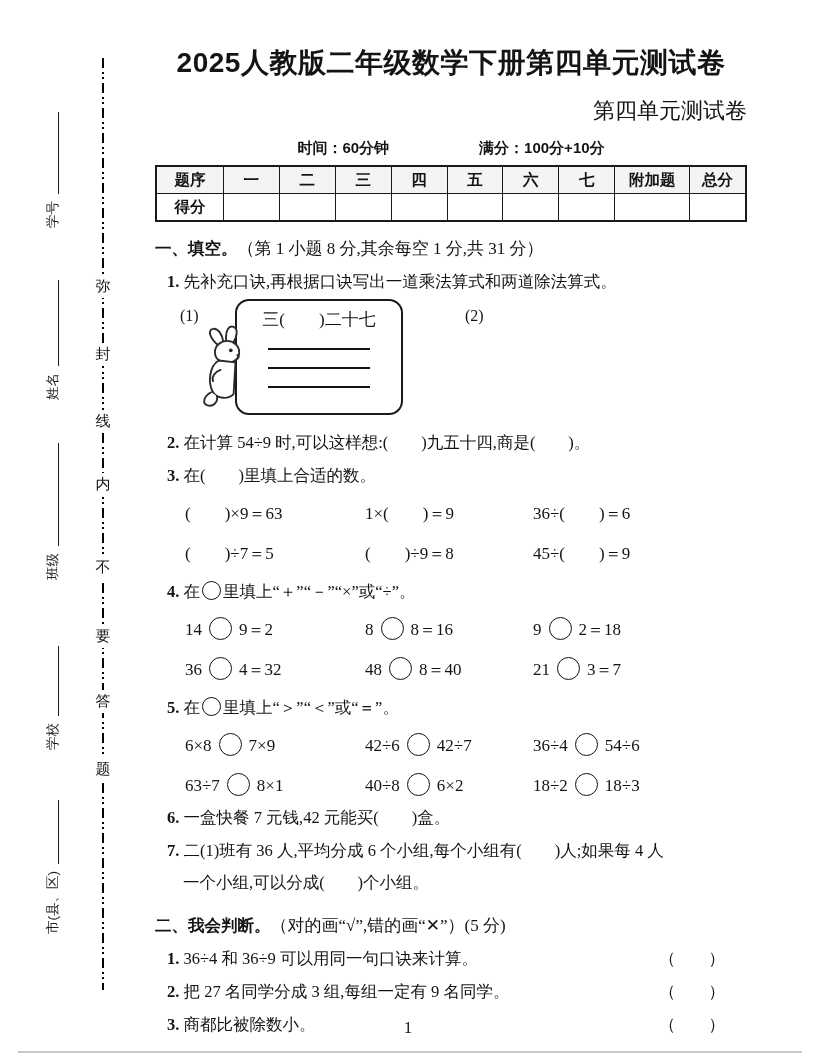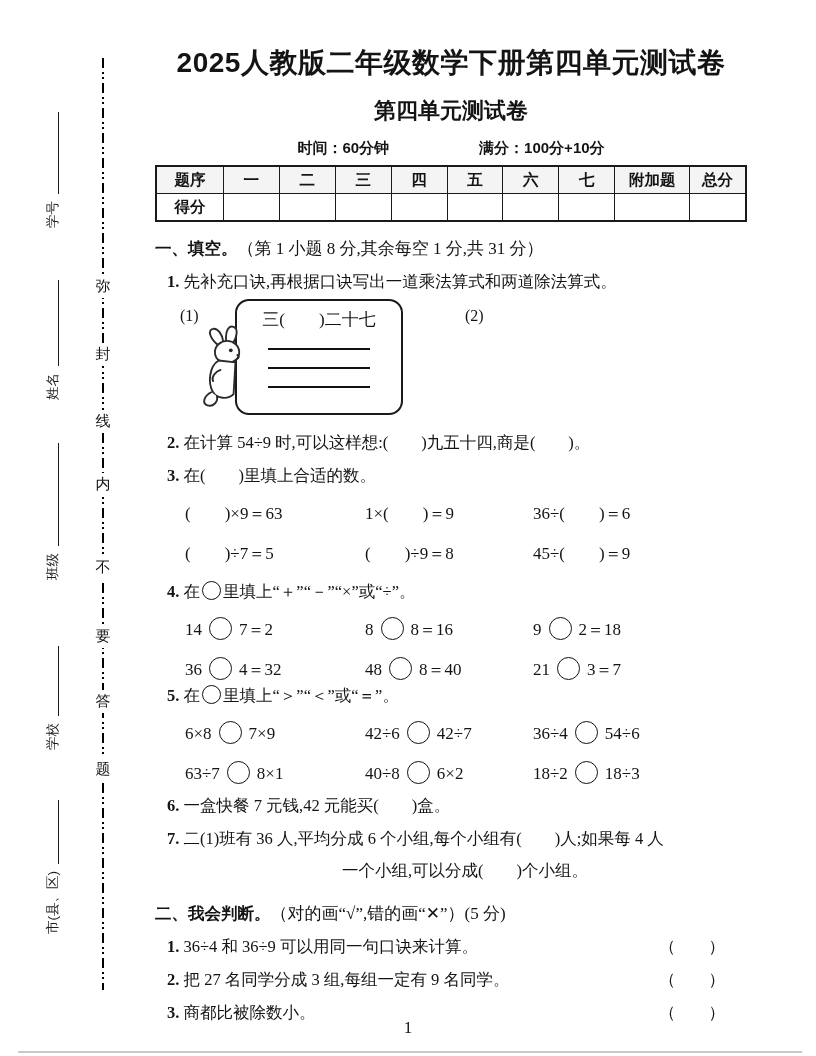--- a/index.html
+++ b/index.html
@@ -25,39 +25,39 @@
       #000 19px 21px,transparent 21px 25px);}
   .seal-char{position:absolute;left:92px;width:22px;text-align:center;background:#fff;
              font-size:15px;padding:2px 0;font-family:"Liberation Serif",serif;}
   .sc-0{top:275px}.sc-1{top:343px}.sc-2{top:410px}.sc-3{top:473px}
   .sc-4{top:556px}.sc-5{top:625px}.sc-6{top:690px}.sc-7{top:758px}
 
   
   .content{position:absolute;left:155px;top:40px;width:592px;}
   .title{margin:6px 0 0;text-align:center;font-size:28px;line-height:34px;font-weight:bold;
          font-family:"Liberation Sans","DejaVu Sans",sans-serif;letter-spacing:.5px;}
-  .subtitle{margin:18px 0 0;text-align:center;font-size:22px;line-height:26px;font-weight:bold;
+  .subtitle{margin:18px 0 0;text-align:right;font-size:22px;line-height:26px;font-weight:normal;
             font-family:"Liberation Sans","DejaVu Sans",sans-serif;}
   .meta-row{margin-top:15px;display:flex;justify-content:center;gap:90px;
             font-family:"Liberation Sans","DejaVu Sans",sans-serif;
             font-size:15px;font-weight:bold;}
 
   table.score{border-collapse:collapse;margin-top:7px;width:592px;
               font-family:"Liberation Sans","DejaVu Sans",sans-serif;}
   table.score td{border:1.4px solid #1a1a1a;height:26px;text-align:center;
                  font-size:15.5px;font-weight:bold;padding:0;}
   table.score{border:2.4px solid #1a1a1a;}
   table.score tr:first-child td{background:#f4f4f4;}
   td.c-wide{width:66px}td.c-num{width:55px}td.c-extra{width:74px}td.c-total{width:55px}
 
   .sec-head{margin-top:15px;font-size:17px;line-height:22px;}
   .sec-head b{font-family:"Liberation Sans","DejaVu Sans",sans-serif;font-size:16.5px;}
   .q{margin-top:11px;padding-left:12px;font-size:16.5px;line-height:22px;}
   .q b{font-family:"Liberation Serif",serif;}
-  .q .cont{display:block;padding-left:16px;margin-top:10px;text-align:center;}
+  .q .cont{display:block;padding-left:16px;margin-top:10px;}
 
   
   .box-row{position:relative;height:124px;margin-top:4px;}
   .pnum{position:absolute;font-size:16px;}
   .pn-1{left:25px;top:10px;}
   .pn-2{left:310px;top:10px;}
   .kbox{position:absolute;top:2px;width:164px;height:112px;border:2.2px solid #1a1a1a;
         border-radius:14px;background:#fff;}
   .kb-1{left:80px;}
   .kb-2{left:365px;}
@@ -205,31 +205,31 @@
       <span>(　　)÷7＝5</span>
       <span>(　　)÷9＝8</span>
       <span>45÷(　　)＝9</span>
     </div>
 
     <div class="q" style="margin-top:14px;">
       <b>4.</b>
       <span>在</span><span class="circ-sm"></span><span>里填上“＋”“－”“×”或“÷”。</span>
     </div>
     <div class="eq-grid">
-      <span><span>14</span><span class="circ"></span><span>7＝2</span></span>
+      <span><span>14</span><span class="circ"></span><span>9＝2</span></span>
       <span><span>8</span><span class="circ"></span><span>8＝16</span></span>
       <span><span>9</span><span class="circ"></span><span>2＝18</span></span>
     </div>
     <div class="eq-grid">
       <span><span>36</span><span class="circ"></span><span>4＝32</span></span>
       <span><span>48</span><span class="circ"></span><span>8＝40</span></span>
       <span><span>21</span><span class="circ"></span><span>3＝7</span></span>
     </div>
 
-    <div class="q" style="margin-top:2px;">
+    <div class="q" style="margin-top:14px;">
       <b>5.</b>
       <span>在</span><span class="circ-sm"></span><span>里填上“＞”“＜”或“＝”。</span>
     </div>
     <div class="eq-grid">
       <span><span>6×8</span><span class="circ"></span><span>7×9</span></span>
       <span><span>42÷6</span><span class="circ"></span><span>42÷7</span></span>
       <span><span>36÷4</span><span class="circ"></span><span>54÷6</span></span>
     </div>
     <div class="eq-grid">
       <span><span>63÷7</span><span class="circ"></span><span>8×1</span></span>

